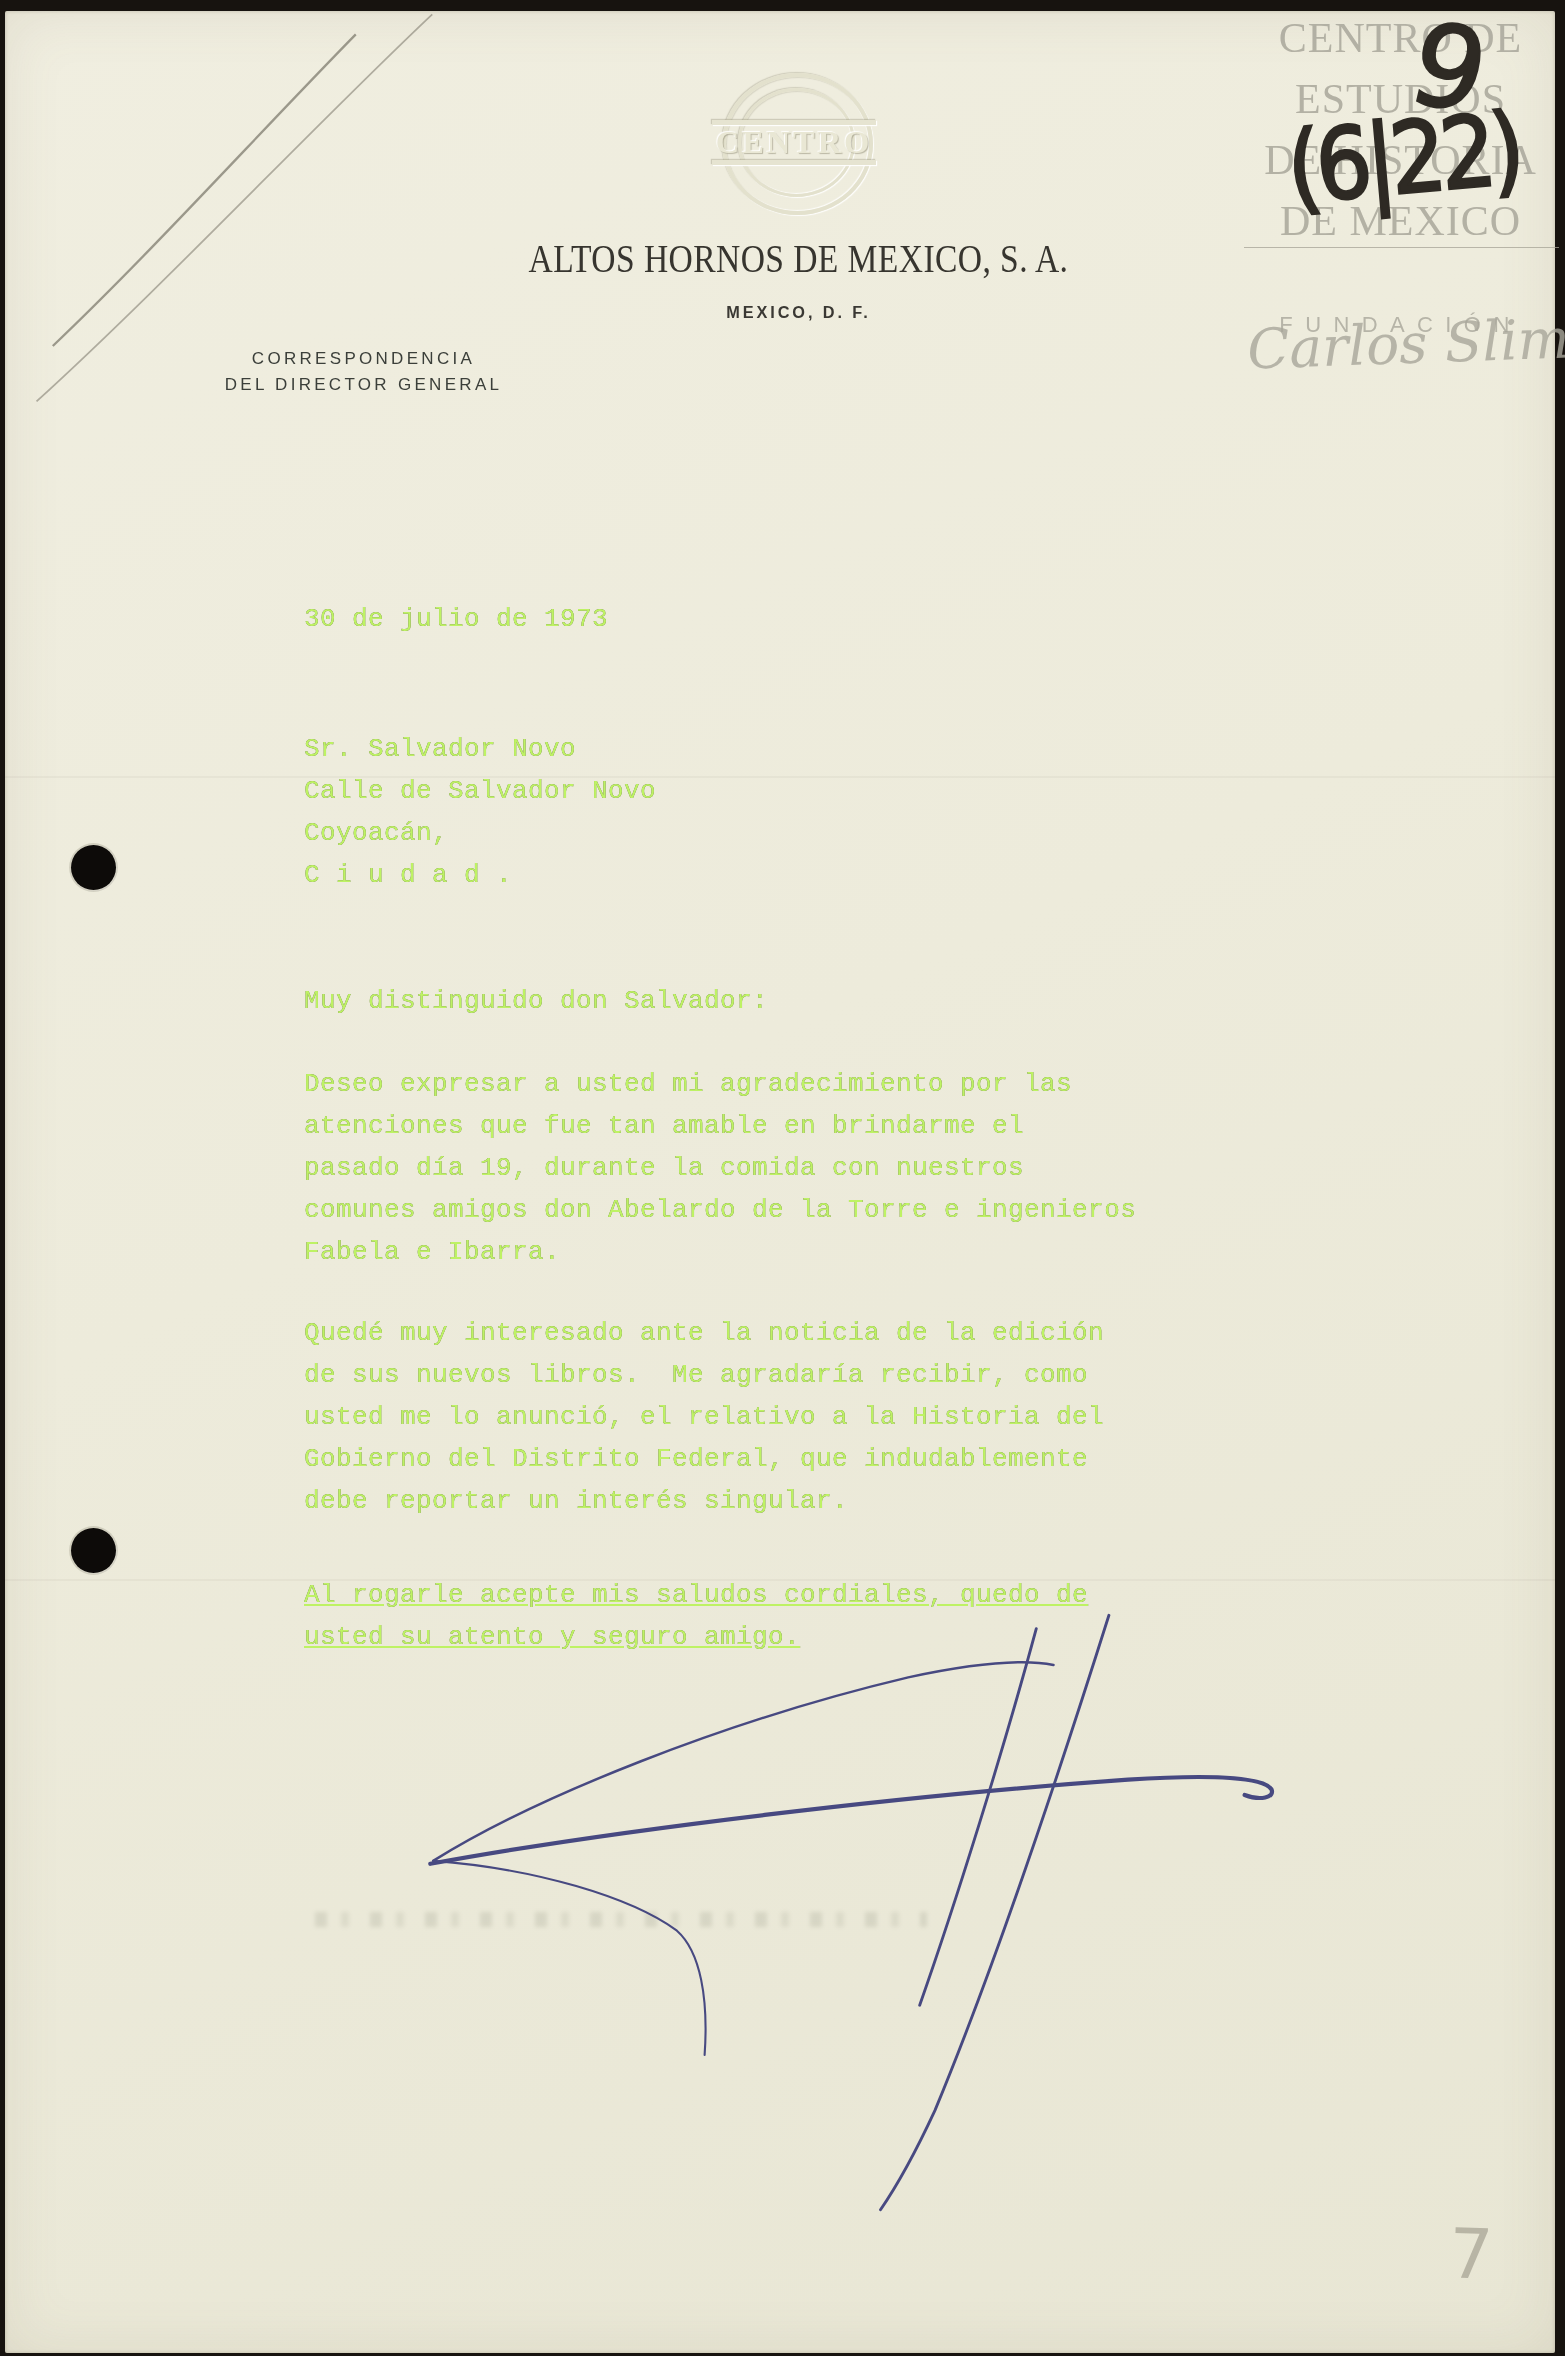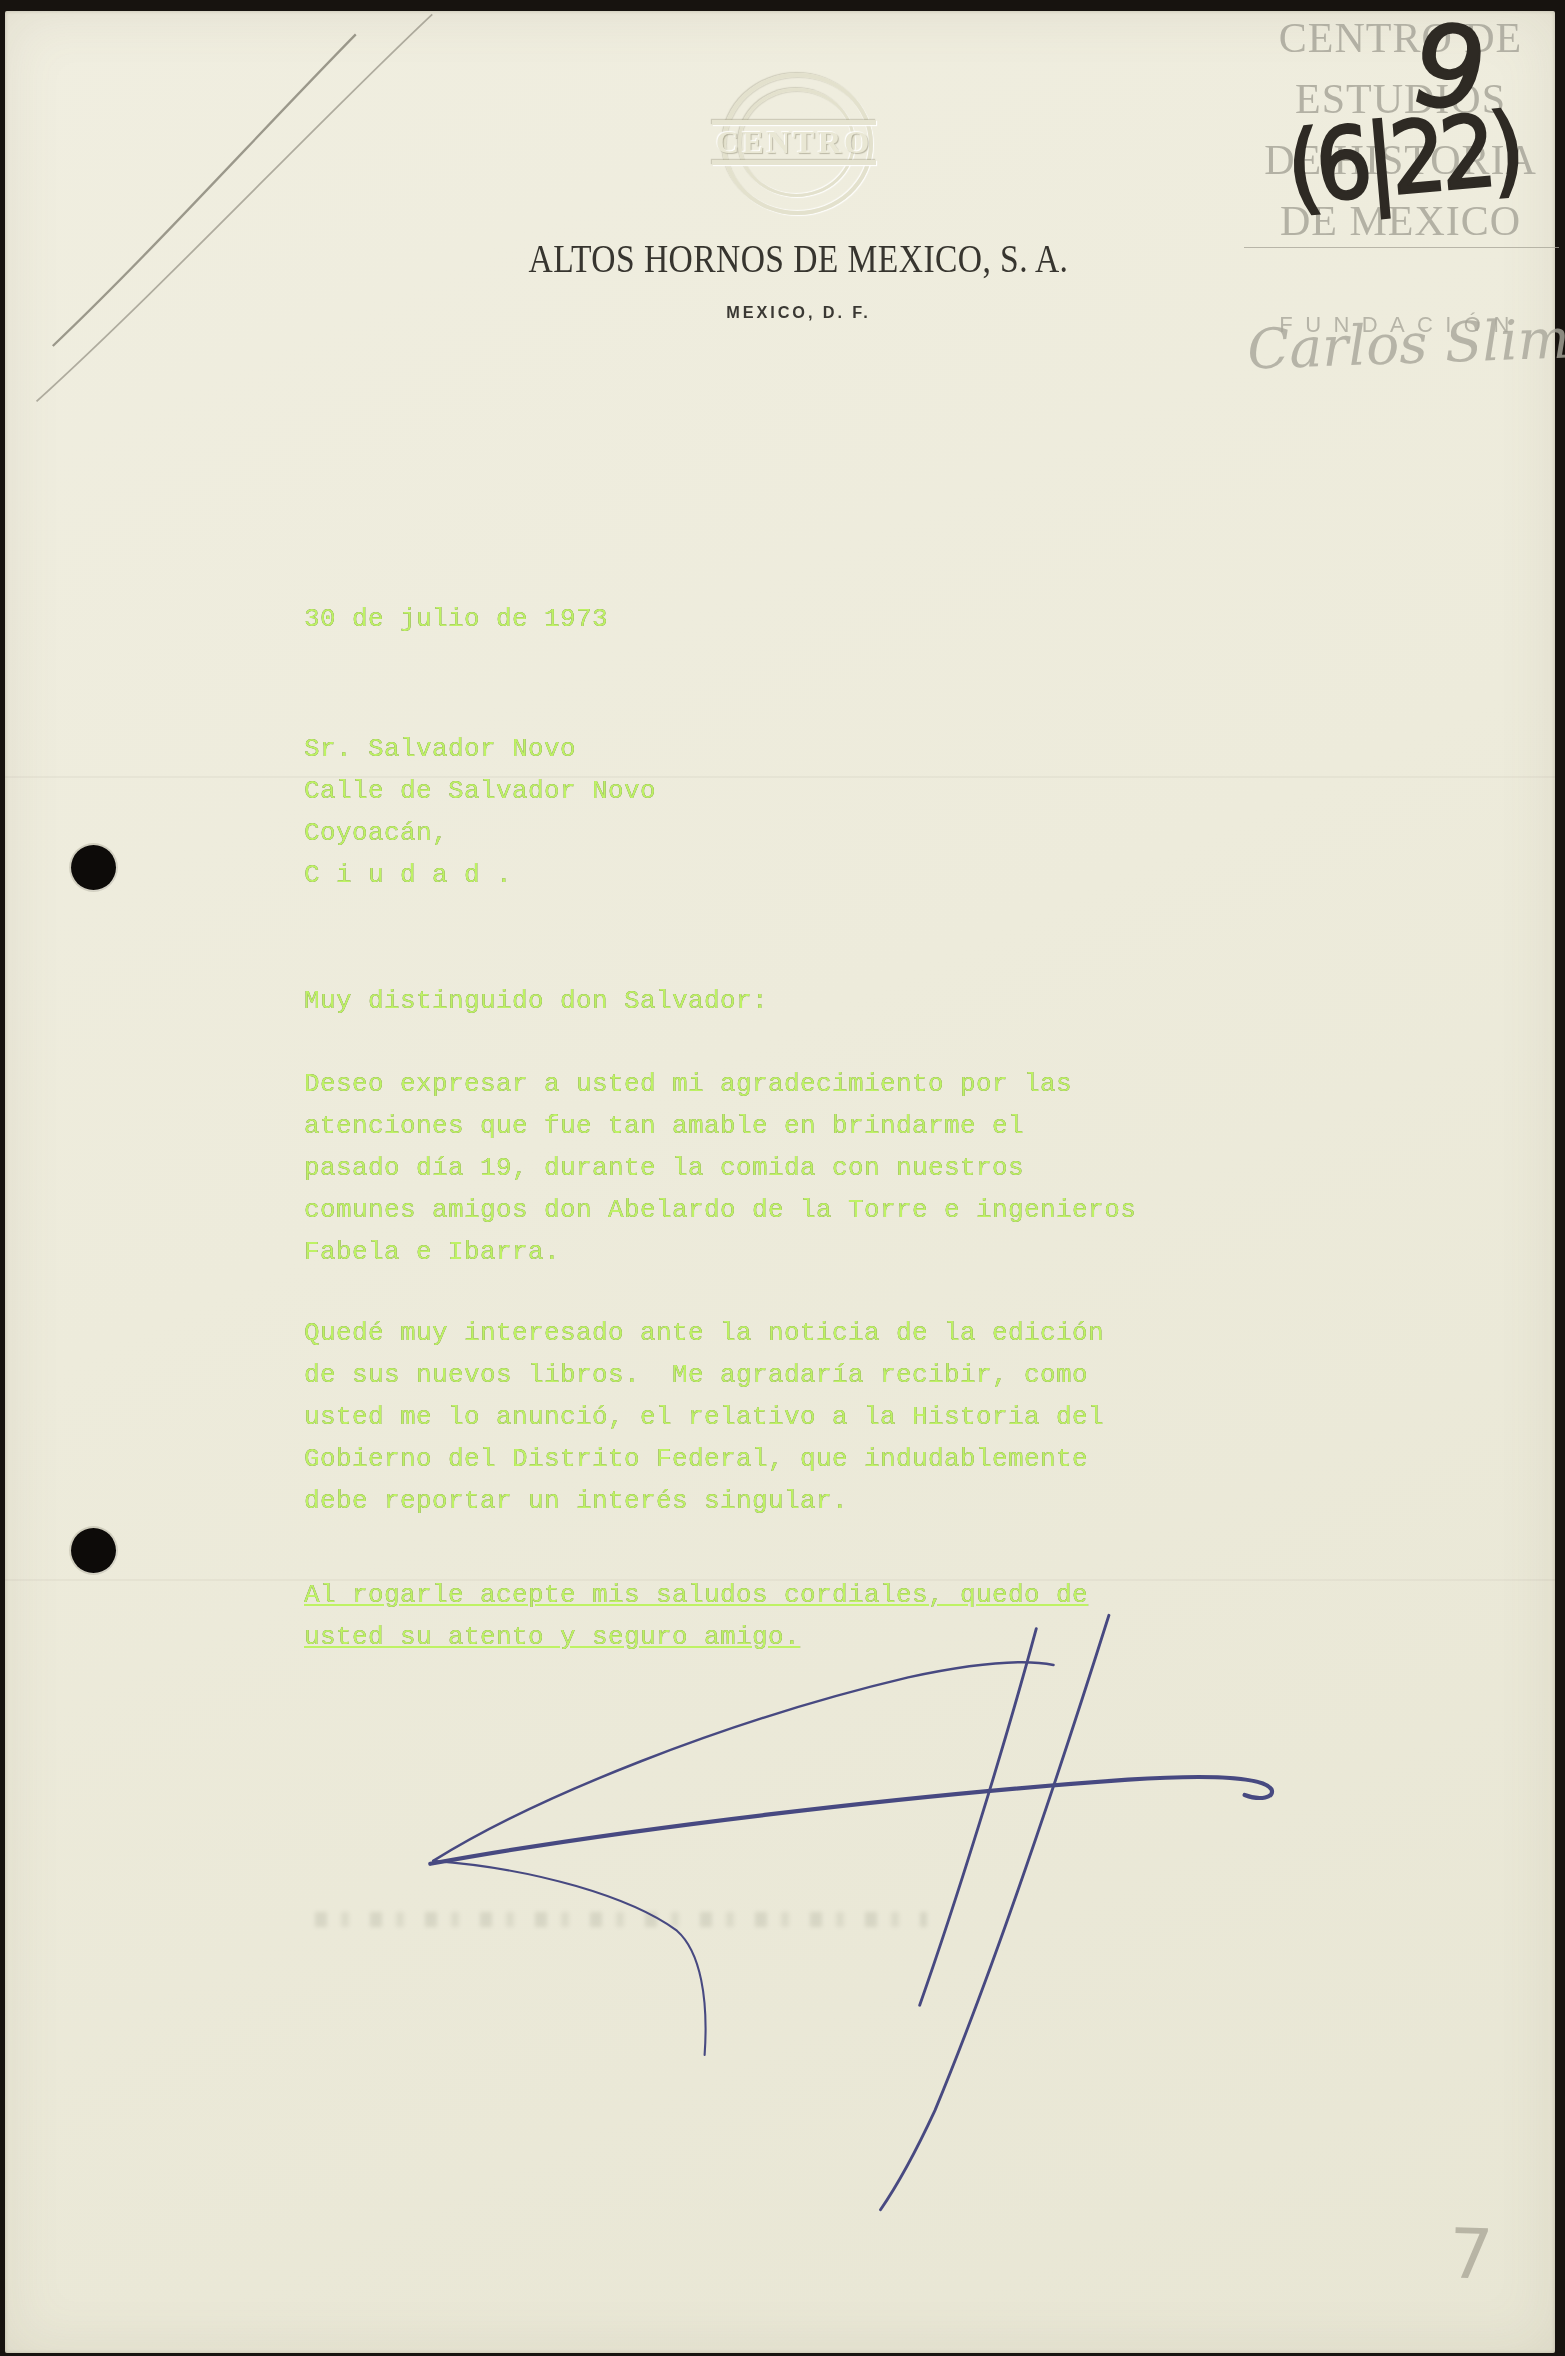--- a/index.html
+++ b/index.html
@@ -99,20 +99,22 @@
   <div class="logo">
     <div class="ring outer"></div>
     <div class="ring inner"></div>
     <div class="lbar top"></div>
     <div class="lbar bot"></div>
     <div class="logo-text">CENTRO</div>
   </div>
 
   <div class="company">ALTOS HORNOS DE MEXICO, S. A.</div>
   <div class="city">MEXICO, D. F.</div>
+  <div class="dept">CORRESPONDENCIA
+DEL DIRECTOR GENERAL</div>
 
   <div class="tw tw-date">30 de julio de 1973</div>
   <div class="tw tw-salutation">Muy distinguido don Salvador:</div>
   <div class="tw tw-recipient">Sr. Salvador Novo
 Calle de Salvador Novo
 Coyoacán,
 C i u d a d .</div>
   <div class="tw tw-p1">Deseo expresar a usted mi agradecimiento por las
 atenciones que fue tan amable en brindarme el
 pasado día 19, durante la comida con nuestros

